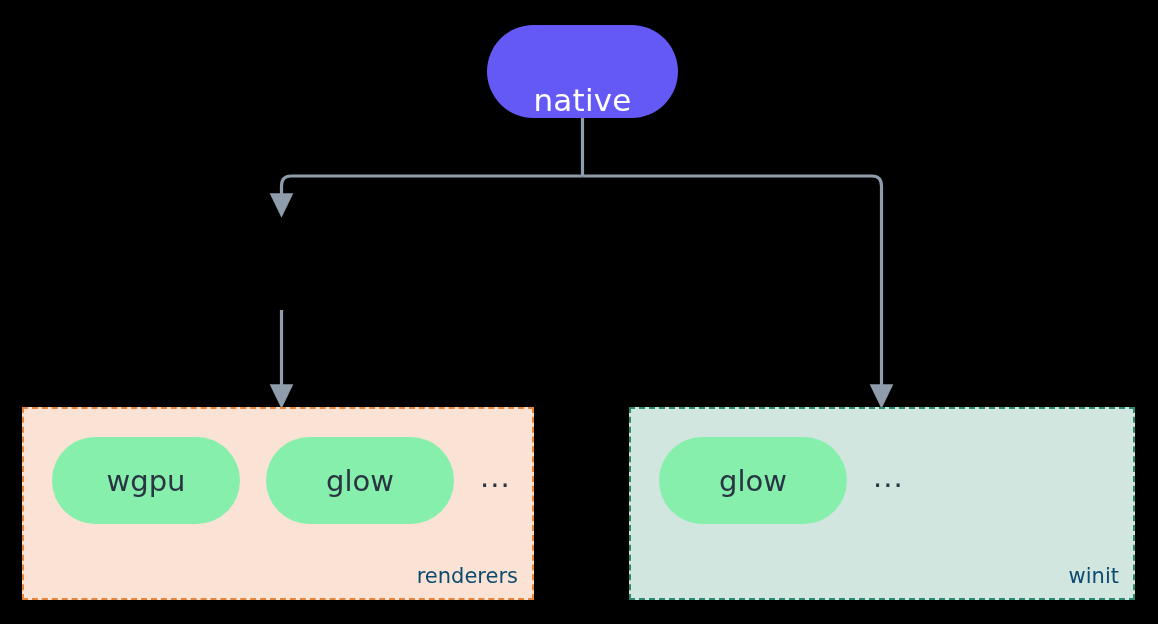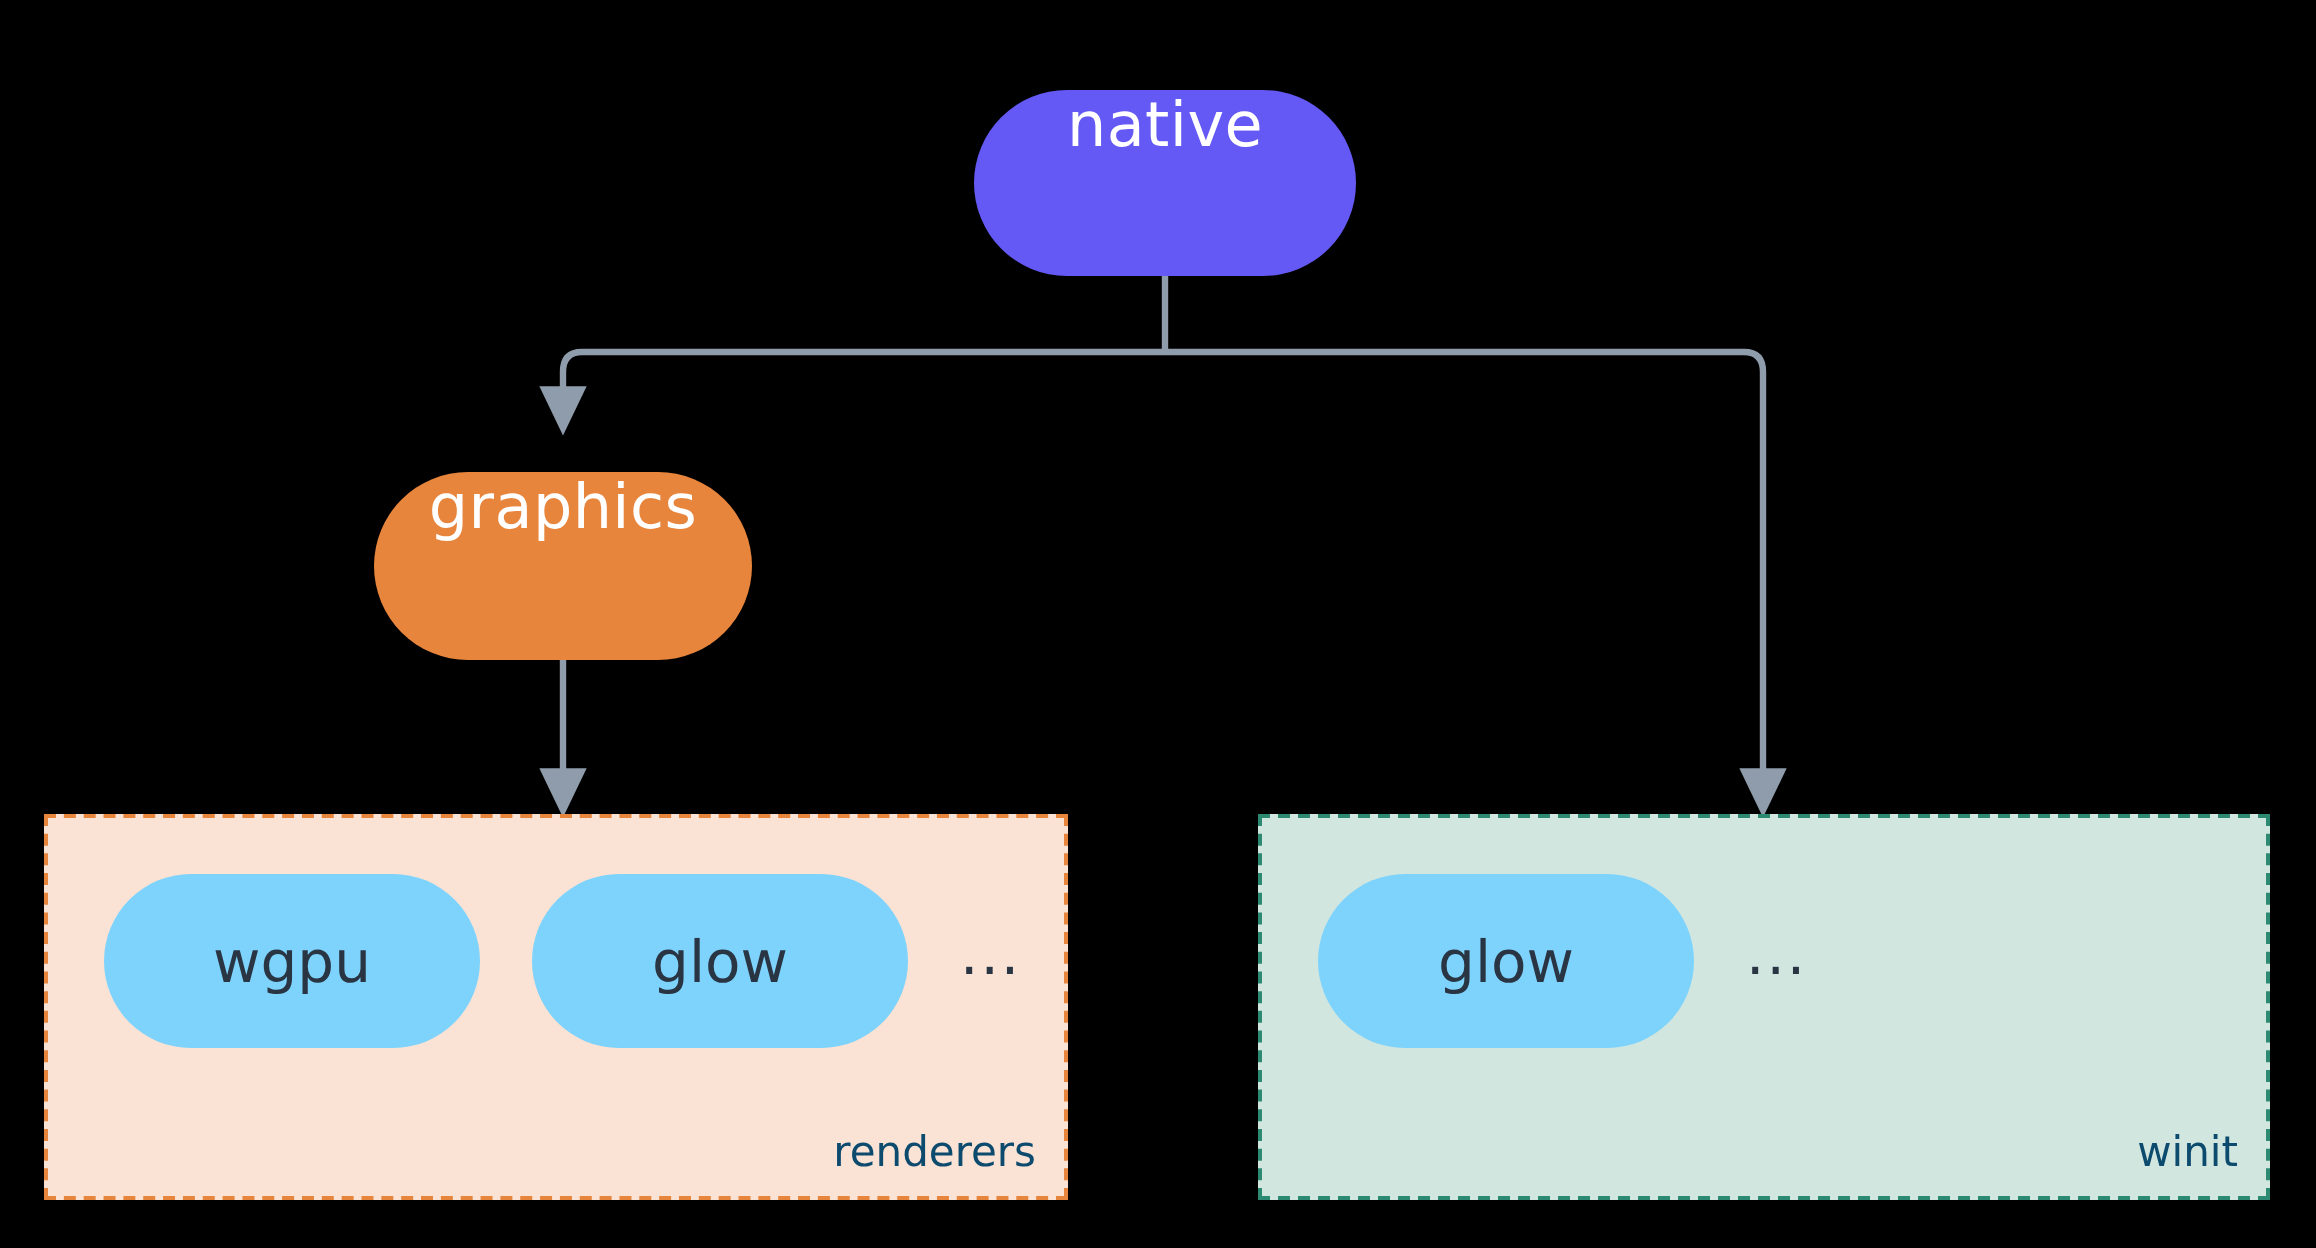--- a/index.html
+++ b/index.html
@@ -19,28 +19,27 @@
     position: absolute;
     left: 0;
     top: 0;
     width: 1158px;
     height: 624px;
     pointer-events: none;
   }
   .node {
     position: absolute;
     display: flex;
-    align-items: flex-start;
+    align-items: flex-end;
     justify-content: center;
     border-radius: 48px;
     color: #ffffff;
     font-size: 31px;
     letter-spacing: 0.2px;
     white-space: nowrap;
-    margin-top: 20px;
   }
   .node-native {
     left: 487px;
     top: 25px;
     width: 191px;
     height: 93px;
     background: #6459f5;
   }
   .node-graphics {
     left: 187px;
@@ -75,21 +74,21 @@
     top: 28px;
     display: flex;
     align-items: center;
     gap: 26px;
   }
   .pill {
     height: 87px;
     min-width: 188px;
     padding: 0 26px;
     box-sizing: border-box;
-    background: #7dd3fc;
+    background: #86efac;
     border-radius: 44px;
     display: flex;
     align-items: center;
     justify-content: center;
     color: #2a3544;
     font-size: 29px;
     white-space: nowrap;
   }
   .ellipsis {
     color: #2a3544;
@@ -124,23 +123,20 @@
 
     <path d="M582.5,176 L872,176 Q881.5,176 881.5,186 L881.5,396" fill="none" stroke="#8e9cab" stroke-width="3.2" stroke-linejoin="round" marker-end="url(#arrowhead)"></path>
 
     <path d="M281.5,310 L281.5,396" fill="none" stroke="#8e9cab" stroke-width="3.2" marker-end="url(#arrowhead)"></path>
   </svg>
 
   <div class="node node-native">
     <span>native</span>
   </div>
 
-  <div class="node node-graphics">
-    <span>graphics</span>
-  </div>
 
   <div class="cluster cluster-renderers">
     <div class="pill-row">
       <div class="pill">
         <span>wgpu</span>
       </div>
       <div class="pill">
         <span>glow</span>
       </div>
       <div class="ellipsis">...</div>

